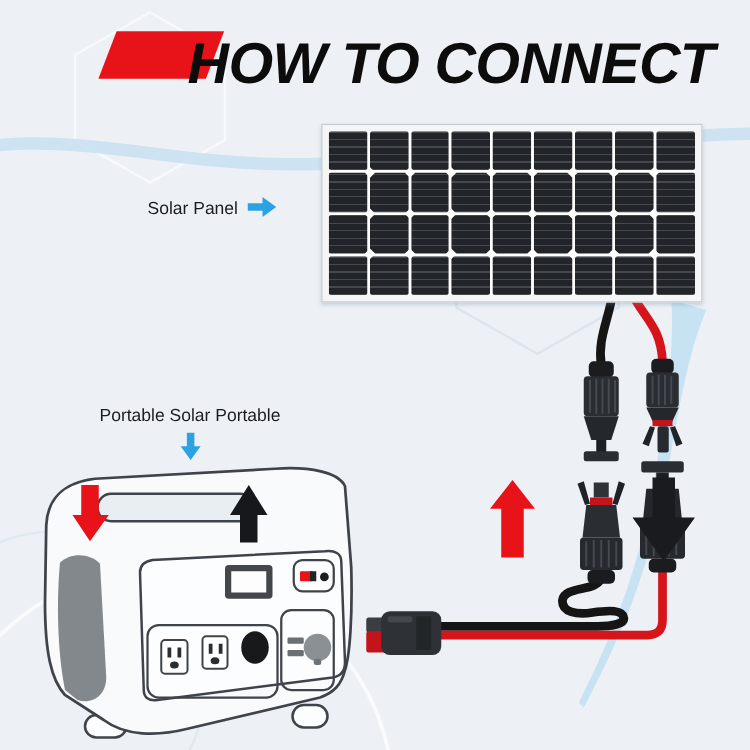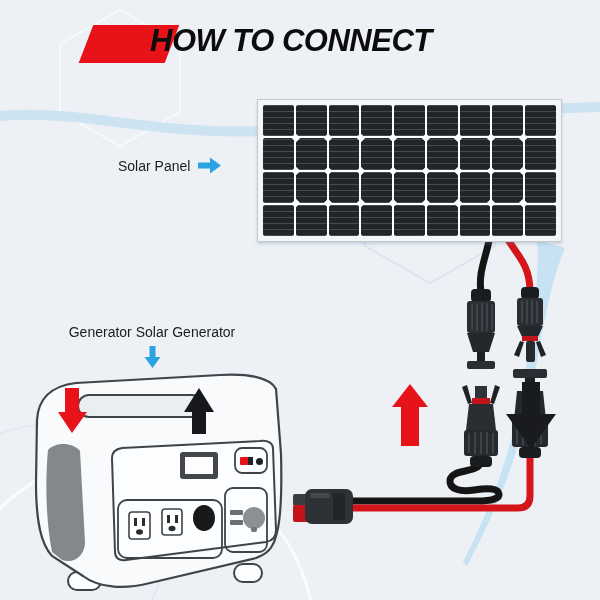--- a/index.html
+++ b/index.html
@@ -9,21 +9,21 @@
     font-family:"Liberation Sans", sans-serif;
   }
   
   .red-slash {
     position:absolute; left:86px; top:25px; width:86px; height:38px;
     background: var(--accent_red, #e81219);
     transform: skewX(-21deg); z-index:3;
   }
   .title-text {
     position:absolute; left:150px; top:23px; z-index:4;
-    font-size:31px; font-weight:bold; font-style:italic;
+    font-size:46px; font-weight:bold; font-style:italic;
     letter-spacing:-0.5px; color:#0c0c0d; white-space:nowrap;
   }
   
   .solar-panel {
     position:absolute; left:257px; top:99px; width:305px; height:143px;
     background:#f4f5f6; border:1px solid #c6cbd0; box-sizing:border-box;
     padding:5px; z-index:2; box-shadow:0 2px 3px rgba(110,135,160,.3);
   }
   .panel-grid {
     position:relative; width:100%; height:100%;
@@ -197,21 +197,21 @@
   </div>
 
   <div class="label label-solar">
     <span>Solar Panel</span>
     <svg width="23" height="17" viewBox="0 0 23 17">
       <polygon points="0,5.5 12,5.5 12,0.5 23,8.5 12,16.5 12,11.5 0,11.5" style="fill:var(--arrow_blue)"></polygon>
     </svg>
   </div>
 
   <div class="label label-gen">
-    <span>Generator Solar Generator</span>
+    <span>Portable Solar Portable</span>
     <svg width="17" height="22" viewBox="0 0 17 22">
       <polygon points="5.5,0 11.5,0 11.5,11 16.5,11 8.5,22 0.5,11 5.5,11" style="fill:var(--arrow_blue)"></polygon>
     </svg>
   </div>
 
   <svg class="gen-art" width="262" height="228" viewBox="0 0 262 228">
 
     <rect x="40" y="200" width="33" height="18" rx="9" fill="#fbfdfe" style="stroke:var(--generator_line)" stroke-width="2"></rect>
     <rect x="206" y="192" width="28" height="18" rx="9" fill="#fbfdfe" style="stroke:var(--generator_line)" stroke-width="2"></rect>
 

